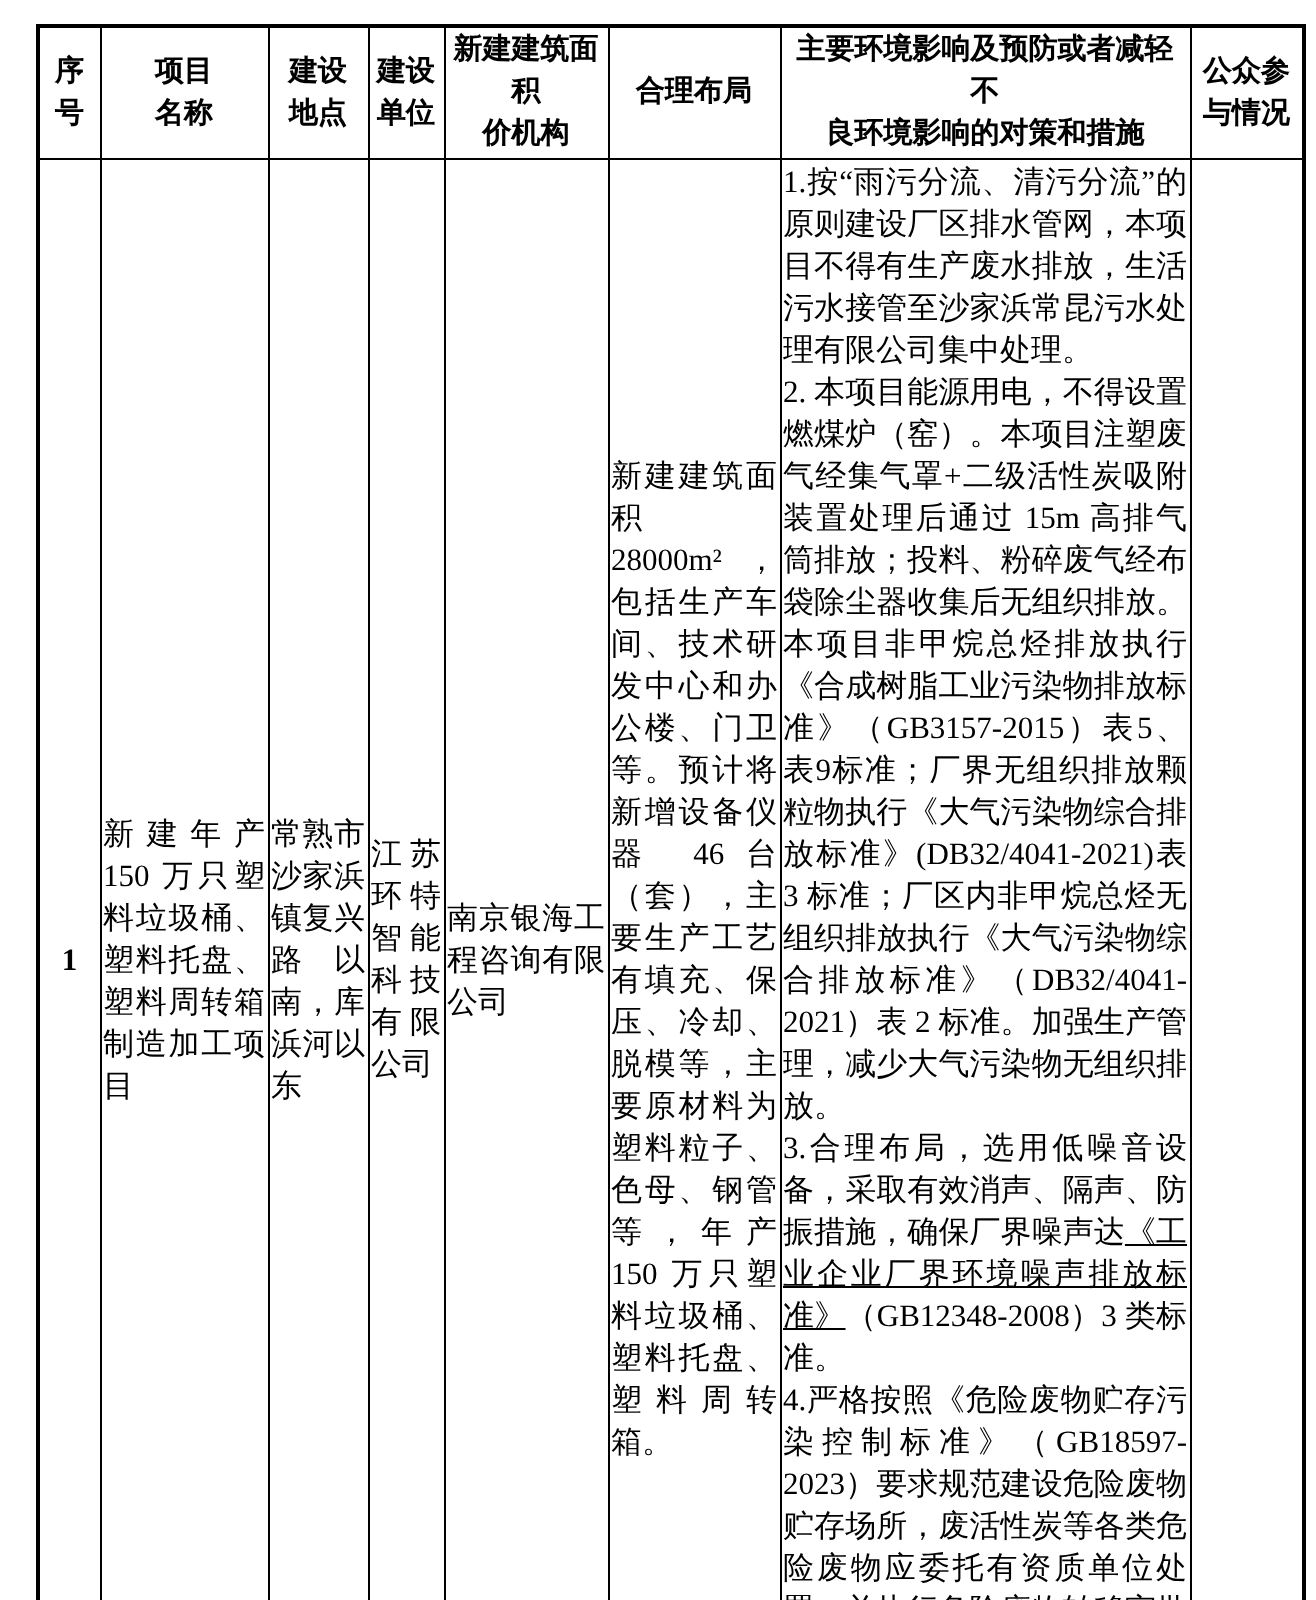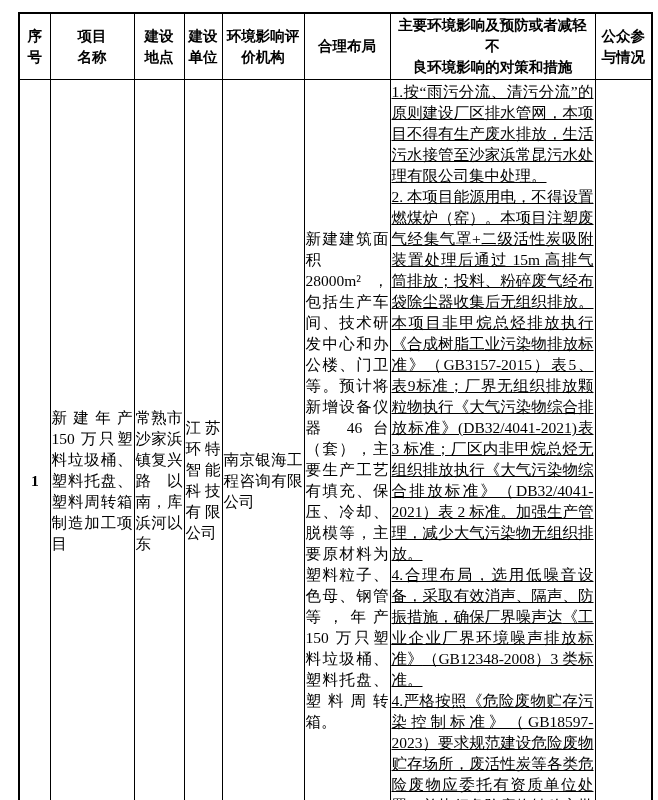--- a/index.html
+++ b/index.html
@@ -57,21 +57,20 @@
   td.v-top {
     vertical-align: top;
     font-size: 15px;
     line-height: 20.8px;
     padding: 1px 2px;
   }
   td.v-top p {
     margin: 0;
     text-align: justify;
     text-justify: inter-ideograph;
-    text-decoration: underline;
   }
   .underline {
     text-decoration: underline;
   }
 </style>
 </head>
 <body>
 
 <div class="page">
   <table class="eia">
@@ -87,40 +86,40 @@
     </colgroup>
     <thead>
       <tr>
         <th>序号</th>
         <th>项目
 名称</th>
         <th>建设
 地点</th>
         <th>建设
 单位</th>
-        <th>环境影响评
+        <th>新建建筑面积
 价机构</th>
         <th>合理布局</th>
         <th>主要环境影响及预防或者减轻不
 良环境影响的对策和措施</th>
         <th>公众参
 与情况</th>
       </tr>
     </thead>
     <tbody>
       <tr>
         <td class="c-center">1</td>
         <td class="c-just">新建年产 150 万只塑料垃圾桶、塑料托盘、塑料周转箱制造加工项目</td>
         <td class="c-just">常熟市沙家浜镇复兴路以南，库浜河以东</td>
         <td class="c-just">江苏环特智能科技有限公司</td>
         <td class="c-just">南京银海工程咨询有限公司</td>
         <td class="c-just">新建建筑面积 28000m²，包括生产车间、技术研发中心和办公楼、门卫等。预计将新增设备仪器 46台（套），主要生产工艺有填充、保压、冷却、脱模等，主要原材料为塑料粒子、色母、钢管等，年产150 万只塑料垃圾桶、塑料托盘、塑料周转箱。</td>
         <td class="v-top">
           <p>1.按“雨污分流、清污分流”的原则建设厂区排水管网，本项目不得有生产废水排放，生活污水接管至沙家浜常昆污水处理有限公司集中处理。</p>
           <p>2. 本项目能源用电，不得设置燃煤炉（窑）。本项目注塑废气经集气罩+二级活性炭吸附装置处理后通过 15m 高排气筒排放；投料、粉碎废气经布袋除尘器收集后无组织排放。本项目非甲烷总烃排放执行《合成树脂工业污染物排放标准》（GB3157-2015）表5、表9标准；厂界无组织排放颗粒物执行《大气污染物综合排放标准》(DB32/4041-2021)表 3 标准；厂区内非甲烷总烃无组织排放执行《大气污染物综合排放标准》（DB32/4041-2021）表 2 标准。加强生产管理，减少大气污染物无组织排放。</p>
-          <p><span>4.合理布局，选用低噪音设备，采取有效消声、隔声、防振措施，确保厂界噪声达</span><span class="underline">《工业企业厂界环境噪声排放标准》</span><span>（GB12348-2008）3 类标准。</span></p>
+          <p><span>3.合理布局，选用低噪音设备，采取有效消声、隔声、防振措施，确保厂界噪声达</span><span class="underline">《工业企业厂界环境噪声排放标准》</span><span>（GB12348-2008）3 类标准。</span></p>
           <p>4.严格按照《危险废物贮存污染控制标准》（GB18597-2023）要求规范建设危险废物贮存场所，废活性炭等各类危险废物应委托有资质单位处置，并执行危险废物转移审批手续。妥善处置或综合利用其它各类一般工业固体废弃物，固体废弃物零排放。</p>
         </td>
         <td></td>
       </tr>
     </tbody>
   </table>
 </div>
 
 </body></html>

